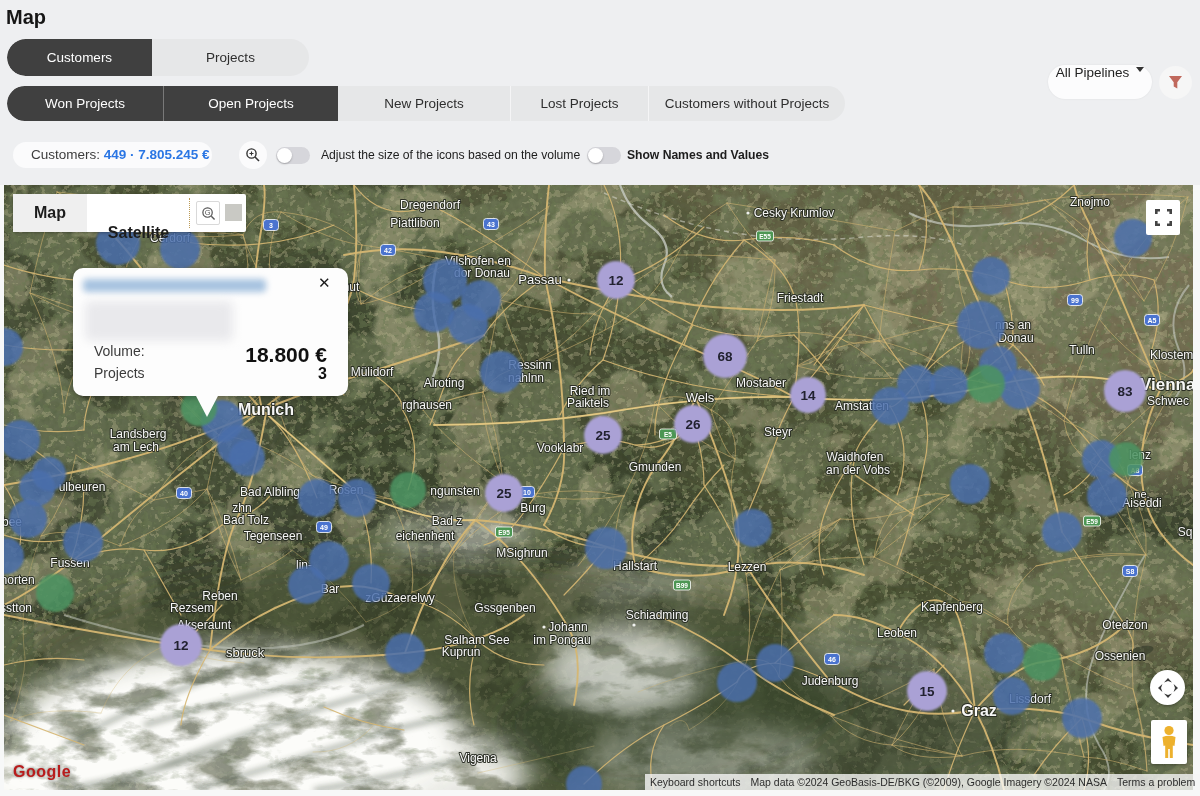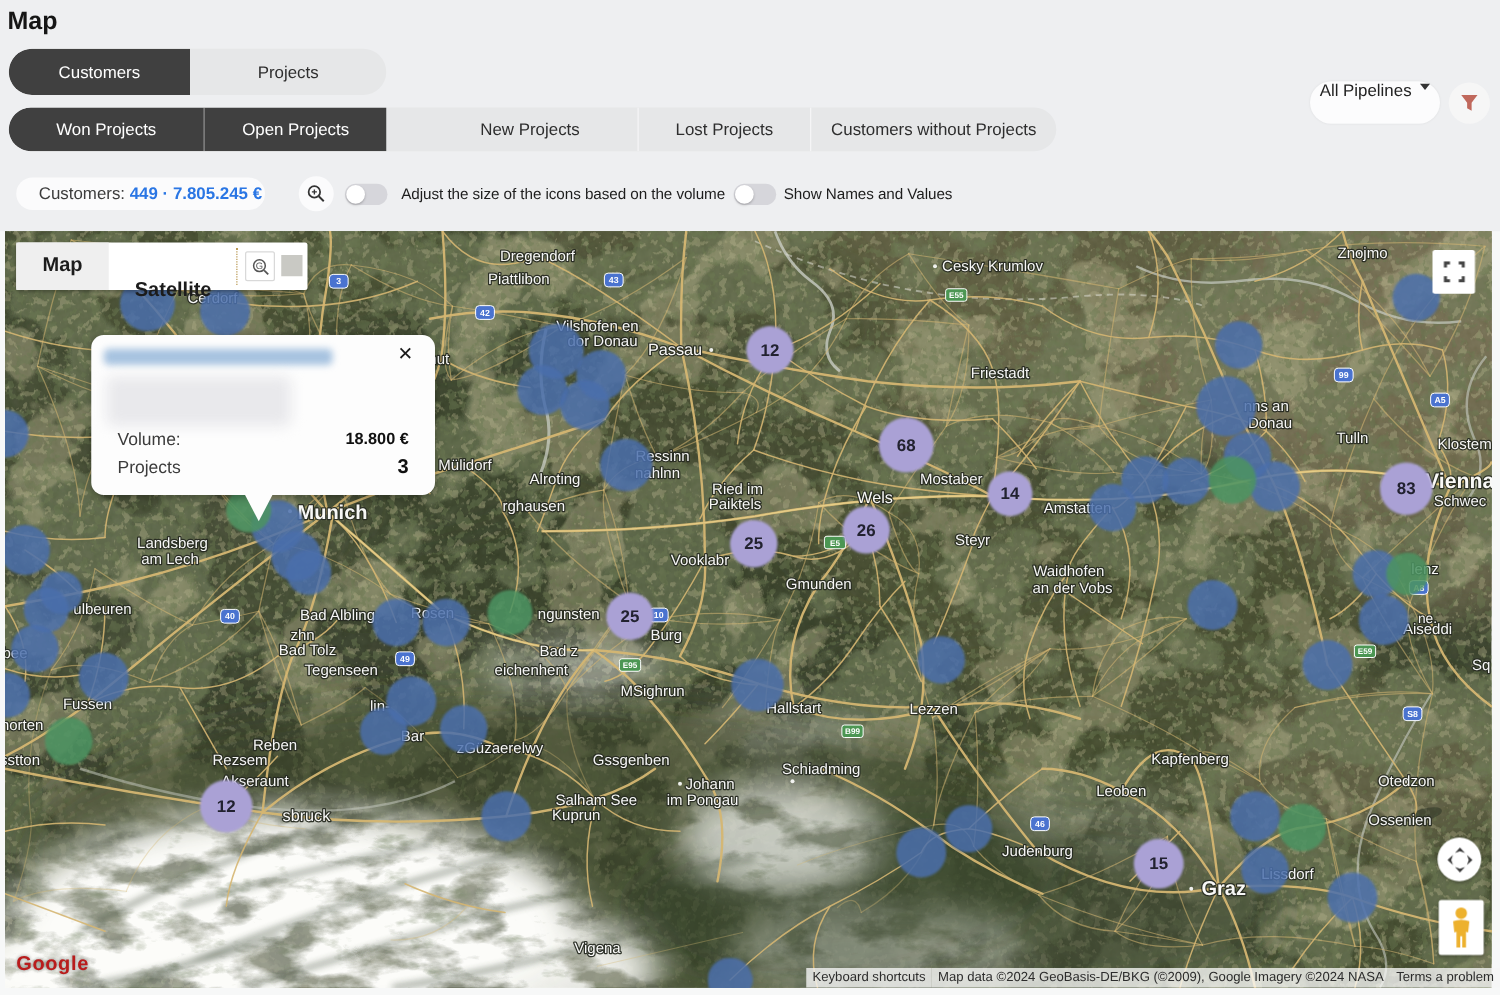--- a/index.html
+++ b/index.html
@@ -30,41 +30,41 @@
   #msctl .dash { position:absolute; left:176px; top:4px; height:30px; width:0; border-left:1.5px dotted #bb9a55; }
   #msctl .mg { position:absolute; left:183px; top:7px; width:24px; height:24px; border:1px solid #d9d9d9; border-radius:2px; display:flex; align-items:center; justify-content:center; }
   #msctl .gs { position:absolute; left:212px; top:10px; width:17px; height:17px; background:#c9c9c4; }
   #fsbtn { position:absolute; left:1146px; top:200px; width:34px; height:35px; background:#fff; border-radius:2px; display:flex; align-items:center; justify-content:center; }
   
   #pop { position:absolute; left:73px; top:268px; width:275px; height:128px; background:#fdfdfd; border-radius:10px; box-shadow:0 2px 7px rgba(0,0,0,0.3); }
   #pop .t1 { position:absolute; left:10px; top:11px; width:183px; height:13px; background:#a7c3e0; border-radius:4px; filter:blur(3px); }
   #pop .t2 { position:absolute; left:12px; top:33px; width:148px; height:40px; background:#e9e9ec; border-radius:6px; filter:blur(5px); }
   #pop .x { position:absolute; left:245px; top:6px; font-size:15px; color:#1a1a1a; }
   #pop .r1 { position:absolute; left:21px; top:75px; width:233px; font-size:14px; color:#3b3b3b; }
-  #pop .r1 .v { float:right; font-size:13px; font-weight:bold; color:#101010; }
+  #pop .r1 .v { float:right; font-size:21px; font-weight:bold; color:#101010; }
   #pop .r2 { position:absolute; left:21px; top:97px; width:233px; font-size:14px; color:#3b3b3b; }
   #pop .r2 .v { float:right; font-size:16px; font-weight:bold; color:#101010; }
   #ptail { position:absolute; left:195px; top:394px; width:0; height:0; border-left:12px solid transparent; border-right:12px solid transparent; border-top:23px solid #fdfdfd; }
   #compass { position:absolute; left:1150px; top:670px; width:35px; height:35px; border-radius:50%; background:#fff; box-shadow:0 1px 3px rgba(0,0,0,0.3); display:flex; align-items:center; justify-content:center; }
   #pegman { position:absolute; left:1151px; top:720px; width:36px; height:44px; background:#fff; border-radius:2px; box-shadow:0 1px 3px rgba(0,0,0,0.3); display:flex; align-items:center; justify-content:center; }
   #glogo { position:absolute; left:13px; top:763px; color:#b91c1c; font-size:16px; font-weight:bold; letter-spacing:0.5px; text-shadow:0 0 3px rgba(0,0,0,0.5); }
   #attr { position:absolute; left:645px; top:774px; height:16px; font-size:10.5px; color:#2c2c2c; white-space:nowrap; }
   #attr span { display:inline-block; height:16px; line-height:16px; padding:0 5px; background:rgba(245,245,245,0.8); }
 </style>
 </head>
 <body>
 <div id="hdr"></div>
 <div id="title">Map</div>
 <div class="seg" id="row1">
   <div class="it on" style="left:0;width:145px;border-radius:20px 0 0 20px;">Customers</div>
   <div class="it" style="left:145px;width:157px;">Projects</div>
 </div>
 <div class="seg" id="row2">
   <div class="it on" style="left:0;width:156px;border-radius:18px 0 0 18px;">Won Projects</div>
-  <div class="it on" style="left:156px;width:146px;border-left:1px solid rgba(255,255,255,0.3);">Open Projects</div>
+  <div class="it on" style="left:156px;width:175px;border-left:1px solid rgba(255,255,255,0.3);">Open Projects</div>
   <div class="it" style="left:331px;width:172px;">New Projects</div>
   <div class="it" style="left:503px;width:138px;border-left:1px solid #f5f5f6;">Lost Projects</div>
   <div class="it" style="left:641px;width:197px;border-left:1px solid #f5f5f6;">Customers without Projects</div>
 </div>
 <div id="pipes">All Pipelines<span class="tri"></span></div>
 <div id="fbtn">
     <svg width="15" height="15" viewBox="0 0 15 15">
       <path d="M1 1 H14 L9.3 7.2 V13.5 L5.7 11.5 V7.2 Z" fill="#c0685c"></path>
     </svg>
   </div>
@@ -76,21 +76,21 @@
       <path d="M6.5 4.5 V8.5 M4.5 6.5 H8.5" stroke="#333" stroke-width="1.1"></path>
     </svg>
   </div>
 <div class="tog" style="left:276px;top:147px;">
     <div class="kn"></div>
   </div>
 <div class="lbl" style="left:321px;top:148px;">Adjust the size of the icons based on the volume</div>
 <div class="tog" style="left:587px;top:147px;">
     <div class="kn"></div>
   </div>
-<div class="lbl" style="left:627px;top:148px;">Show Names and Values</div>
+<div class="lbl" style="left:627px;top:148px;font-weight:bold;">Show Names and Values</div>
 
 <div id="map"><svg width="1189" height="605" viewBox="0 0 1189 605">
 <defs>
 <filter id="fine" x="0" y="0" width="100%" height="100%">
  <feTurbulence type="fractalNoise" baseFrequency="0.16" numOctaves="3" seed="7"></feTurbulence>
  <feColorMatrix type="saturate" values="0"></feColorMatrix>
  <feComponentTransfer>
             <feFuncA type="linear" slope="0" intercept="1"></feFuncA>
           </feComponentTransfer>
 </filter>

